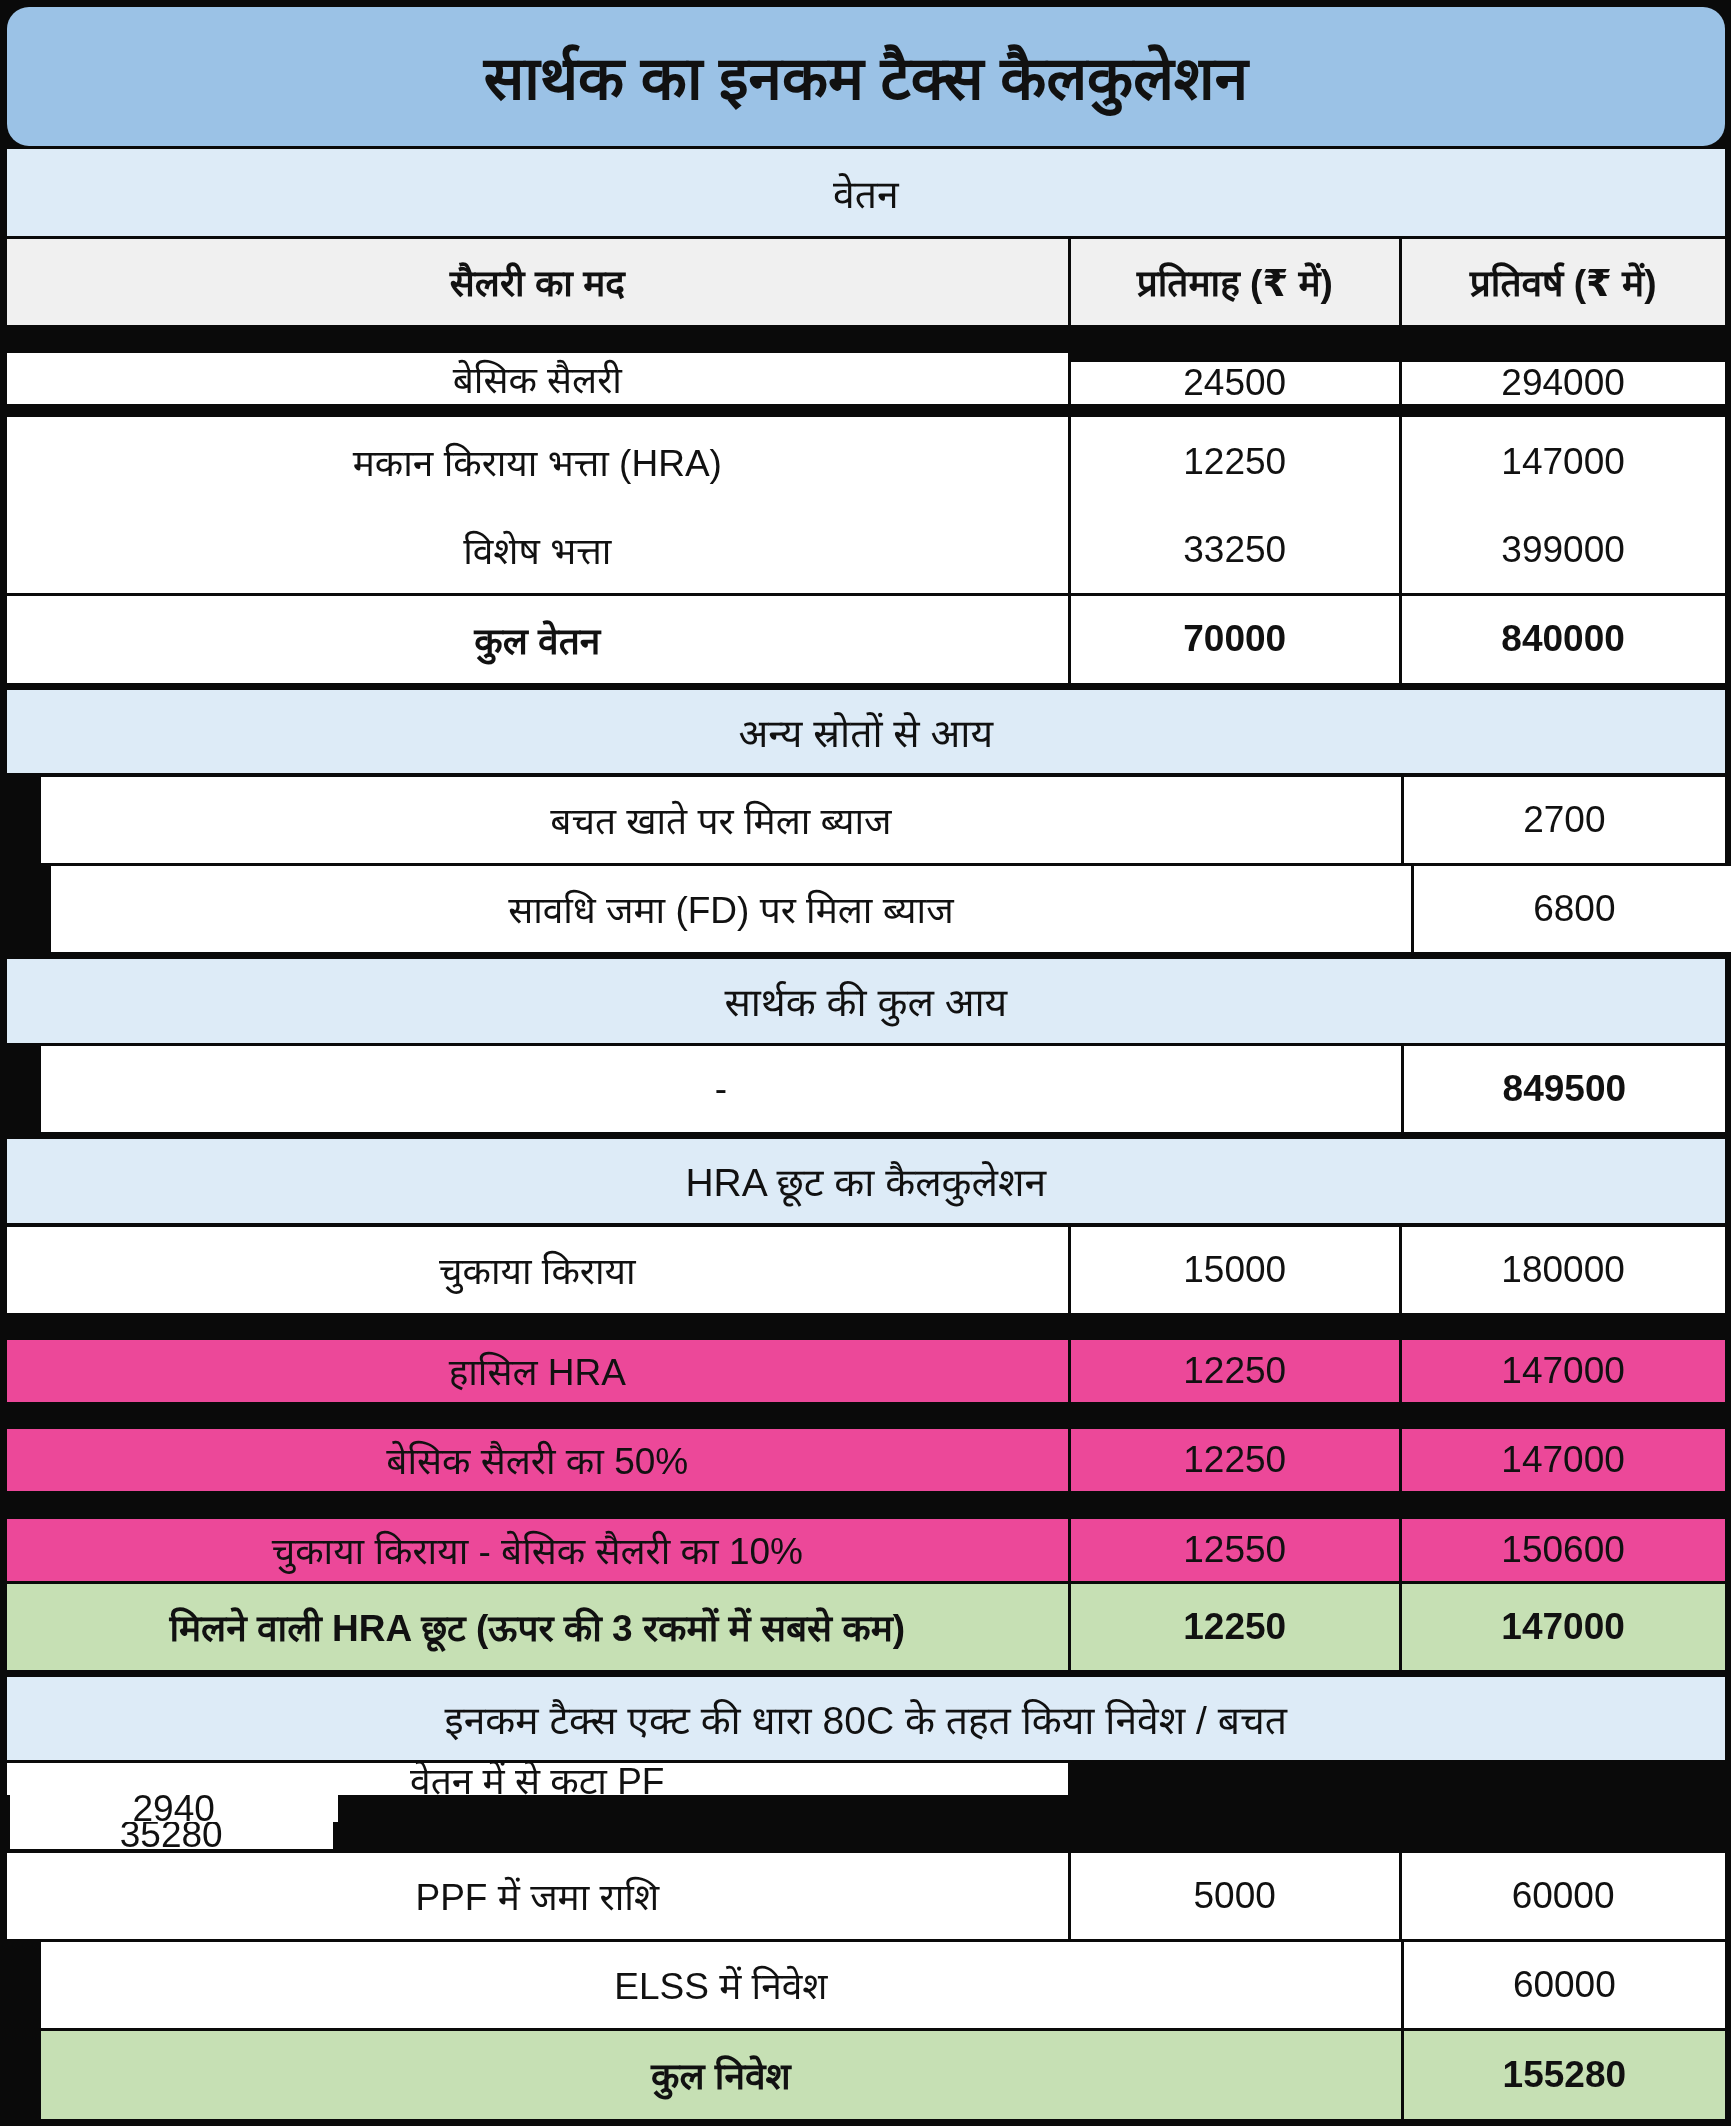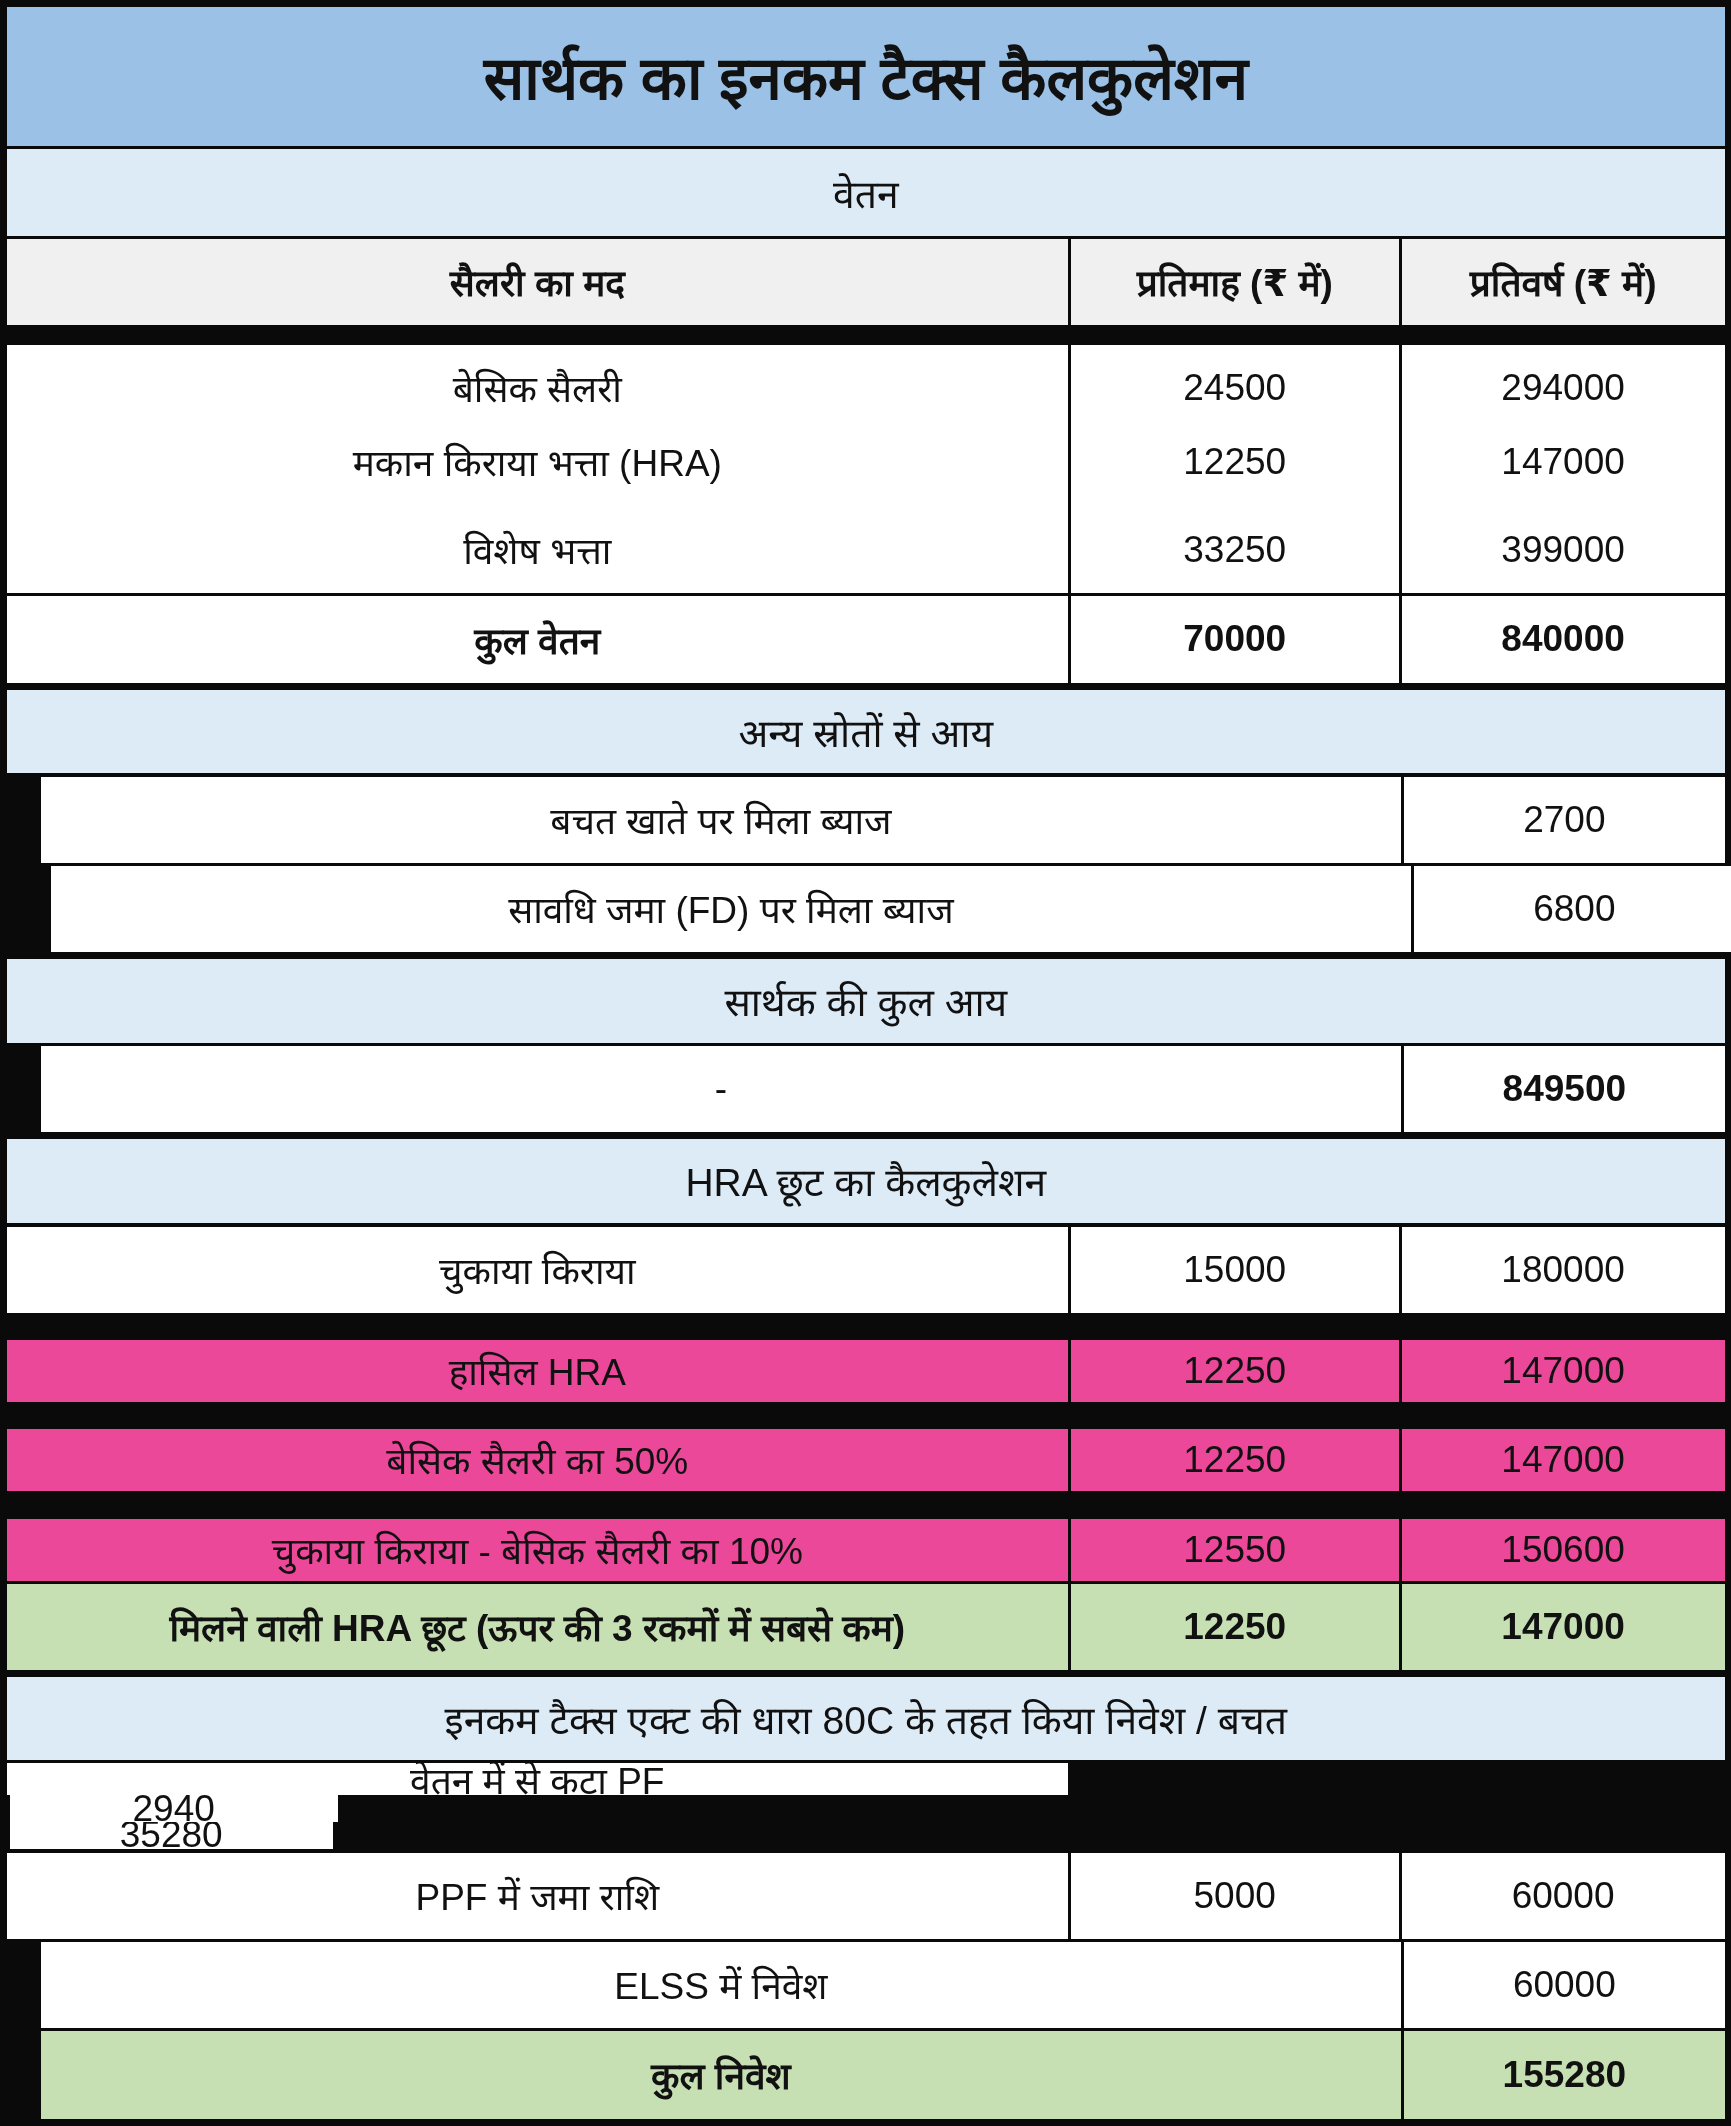--- a/index.html
+++ b/index.html
@@ -33,21 +33,21 @@
   .c-right { width: 323px; margin-left: 2.9px; }
   .c-span2 { width: 1369px; margin-left: 34px; }
   .c-full  { width: 1718px; }
   .bold { font-weight: bold; }
   .bg-title { background: #9bc2e6; }
   .bg-section { background: #ddebf7; }
   .bg-header { background: #f0f0f0; }
   .bg-white { background: #ffffff; }
   .bg-green { background: #ec4899; margin-top: 24px; }
   .bg-lightgreen { background: #c6e0b4; }
-  .title-text { font-size: 60px; font-weight: bold; }
+  .title-text { font-size: 60px; font-weight: bold; border-radius: 22px; }
   .section-text { font-size: 39px; font-weight: normal; }
   .section-text.normal { font-weight: normal; }
 </style>
 </head>
 <body>
 
 <div class="frame">
   <div class="table">
 
     <div class="row" style="top:0;height:139px;">
@@ -55,21 +55,21 @@
     </div>
 
     <div class="row" style="top:142px;height:87px;">
       <div class="cell c-full bg-section section-text">वेतन</div>
     </div>
     <div class="row" style="top:232px;height:86px;justify-content:center;">
       <div class="cell c-label bg-header bold">सैलरी का मद</div>
       <div class="cell c-mid bg-header bold">प्रतिमाह (₹ में)</div>
       <div class="cell c-right bg-header bold">प्रतिवर्ष (₹ में)</div>
     </div>
-    <div class="row" style="top:338px;height:86px;">
+    <div class="row" style="top:311px;height:86px;align-items:flex-end;">
       <div class="cell c-label bg-white">बेसिक सैलरी</div>
       <div class="cell c-mid bg-white">24500</div>
       <div class="cell c-right bg-white">294000</div>
     </div>
     <div class="row" style="top:410px;height:90px;">
       <div class="cell c-label bg-white">मकान किराया भत्ता (HRA)</div>
       <div class="cell c-mid bg-white">12250</div>
       <div class="cell c-right bg-white">147000</div>
     </div>
     <div class="row" style="top:500px;height:86px;">

